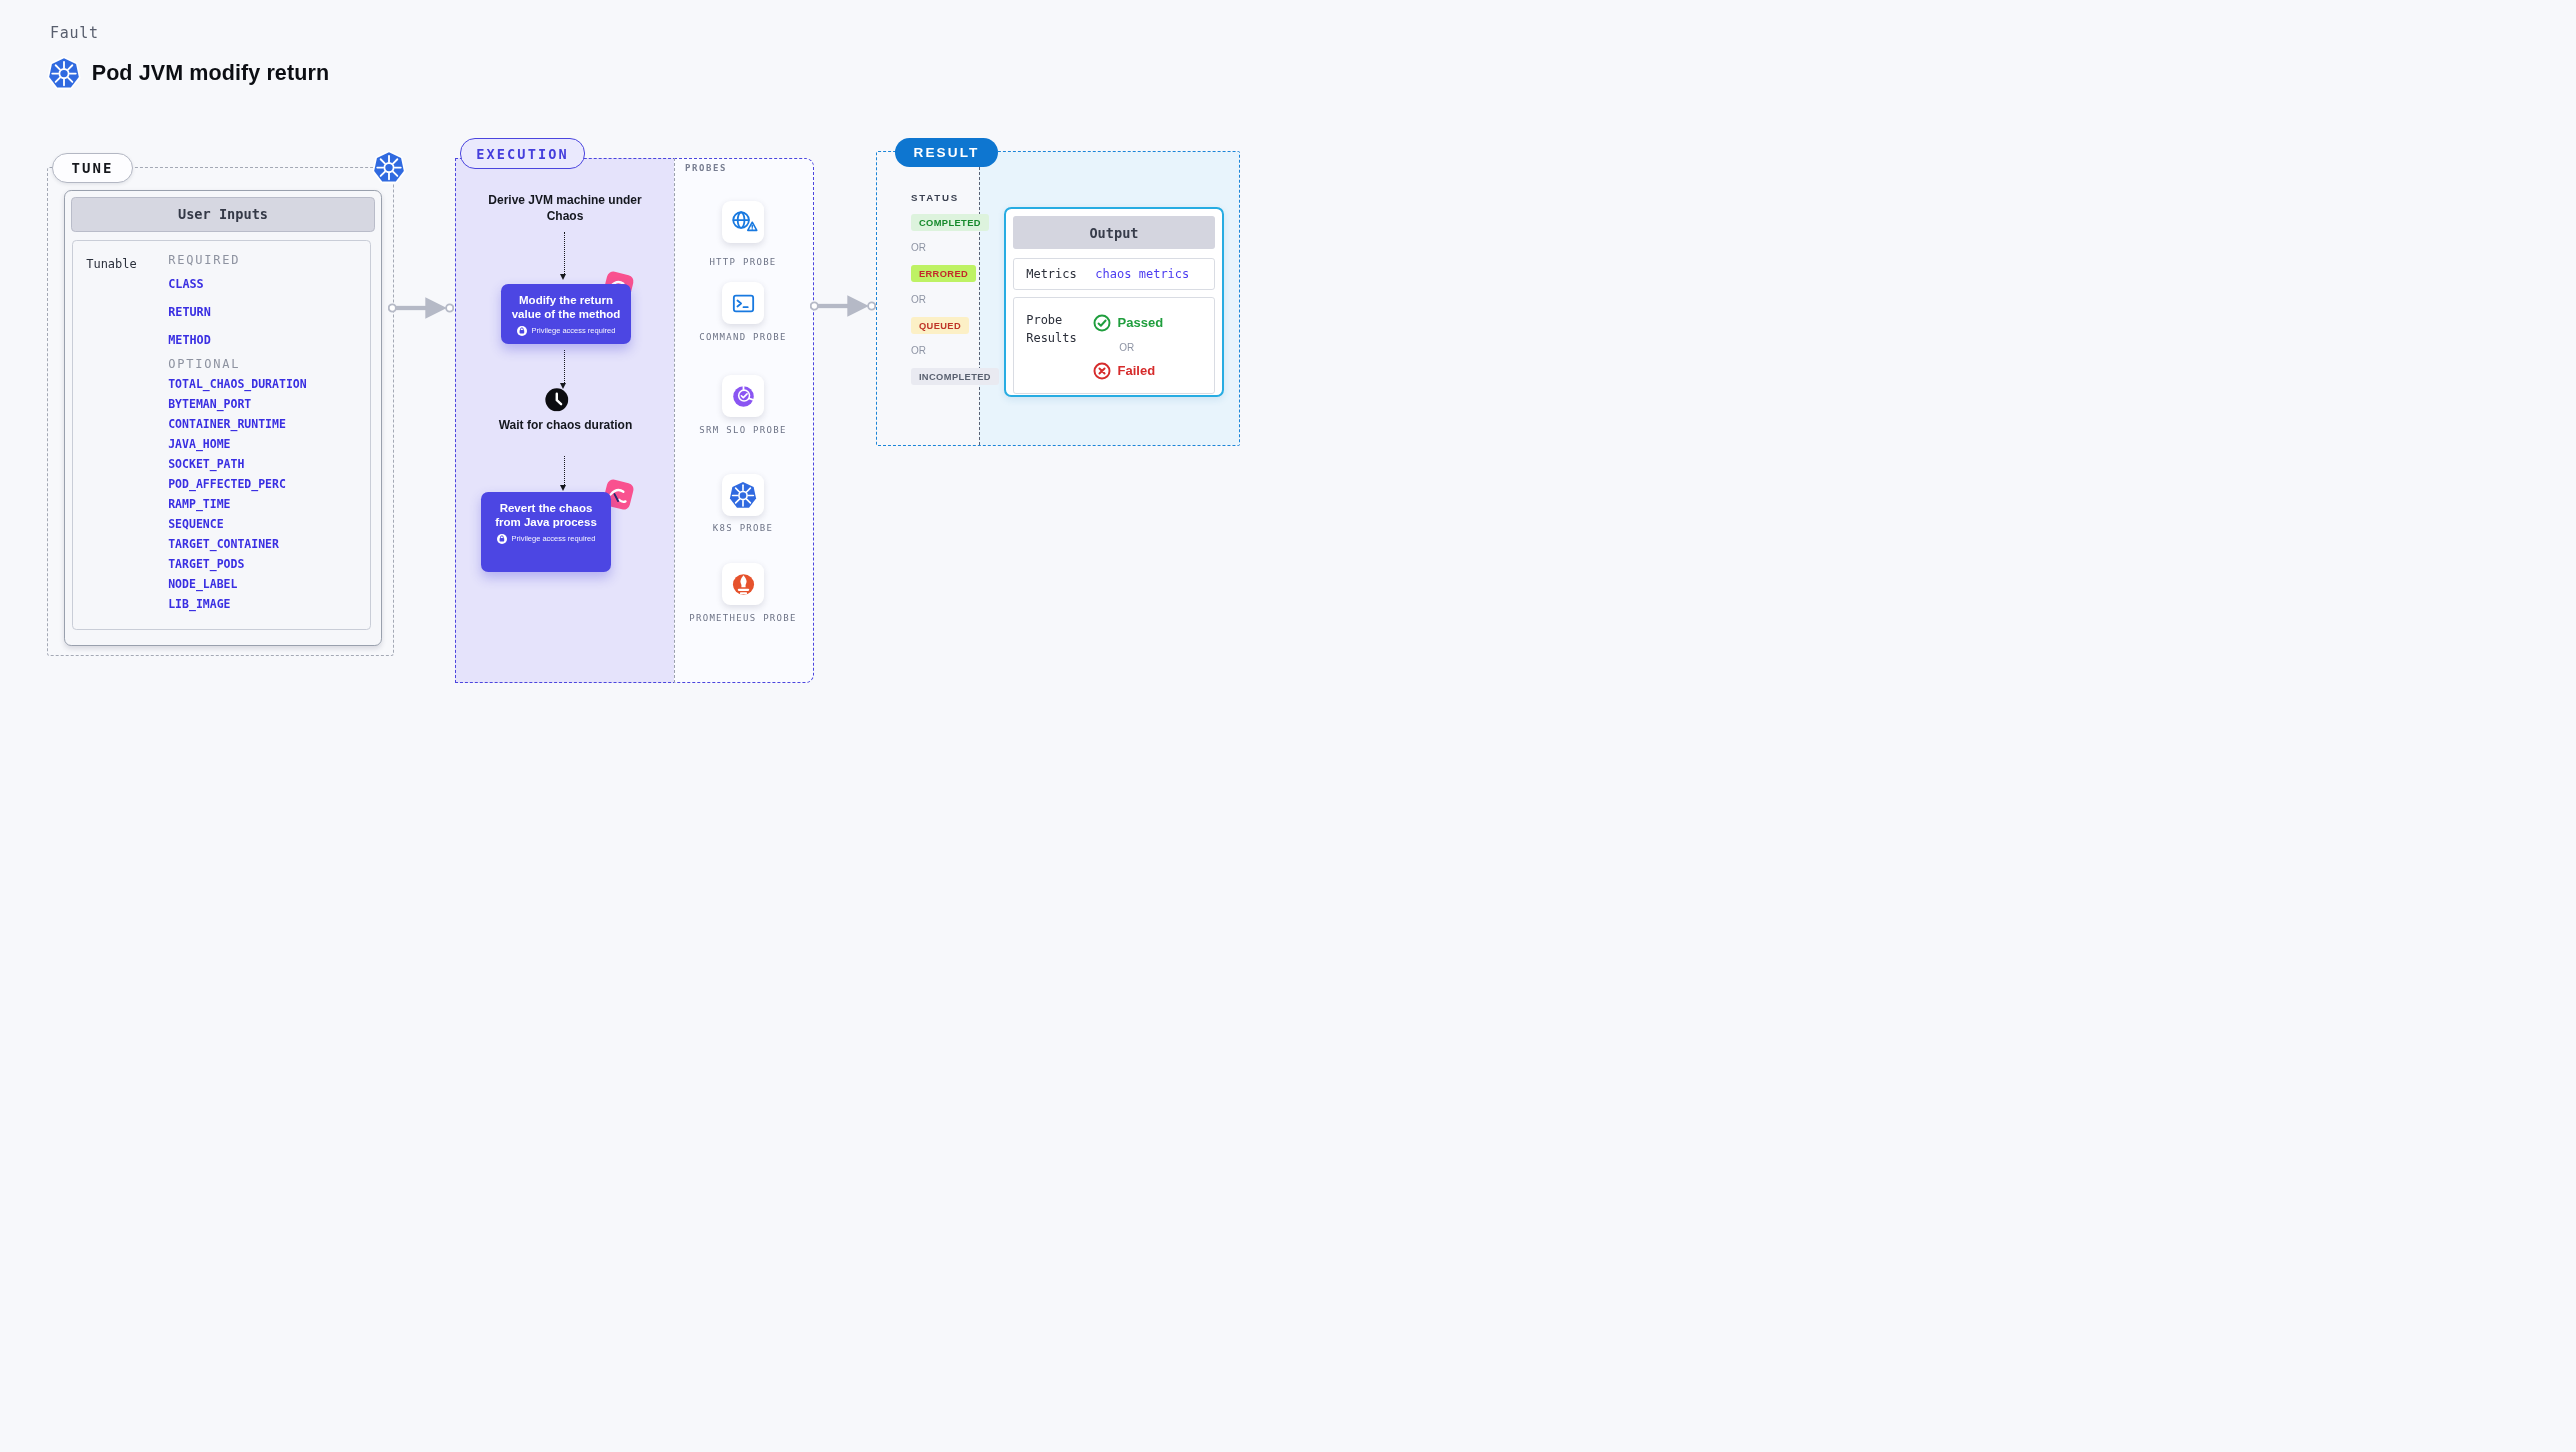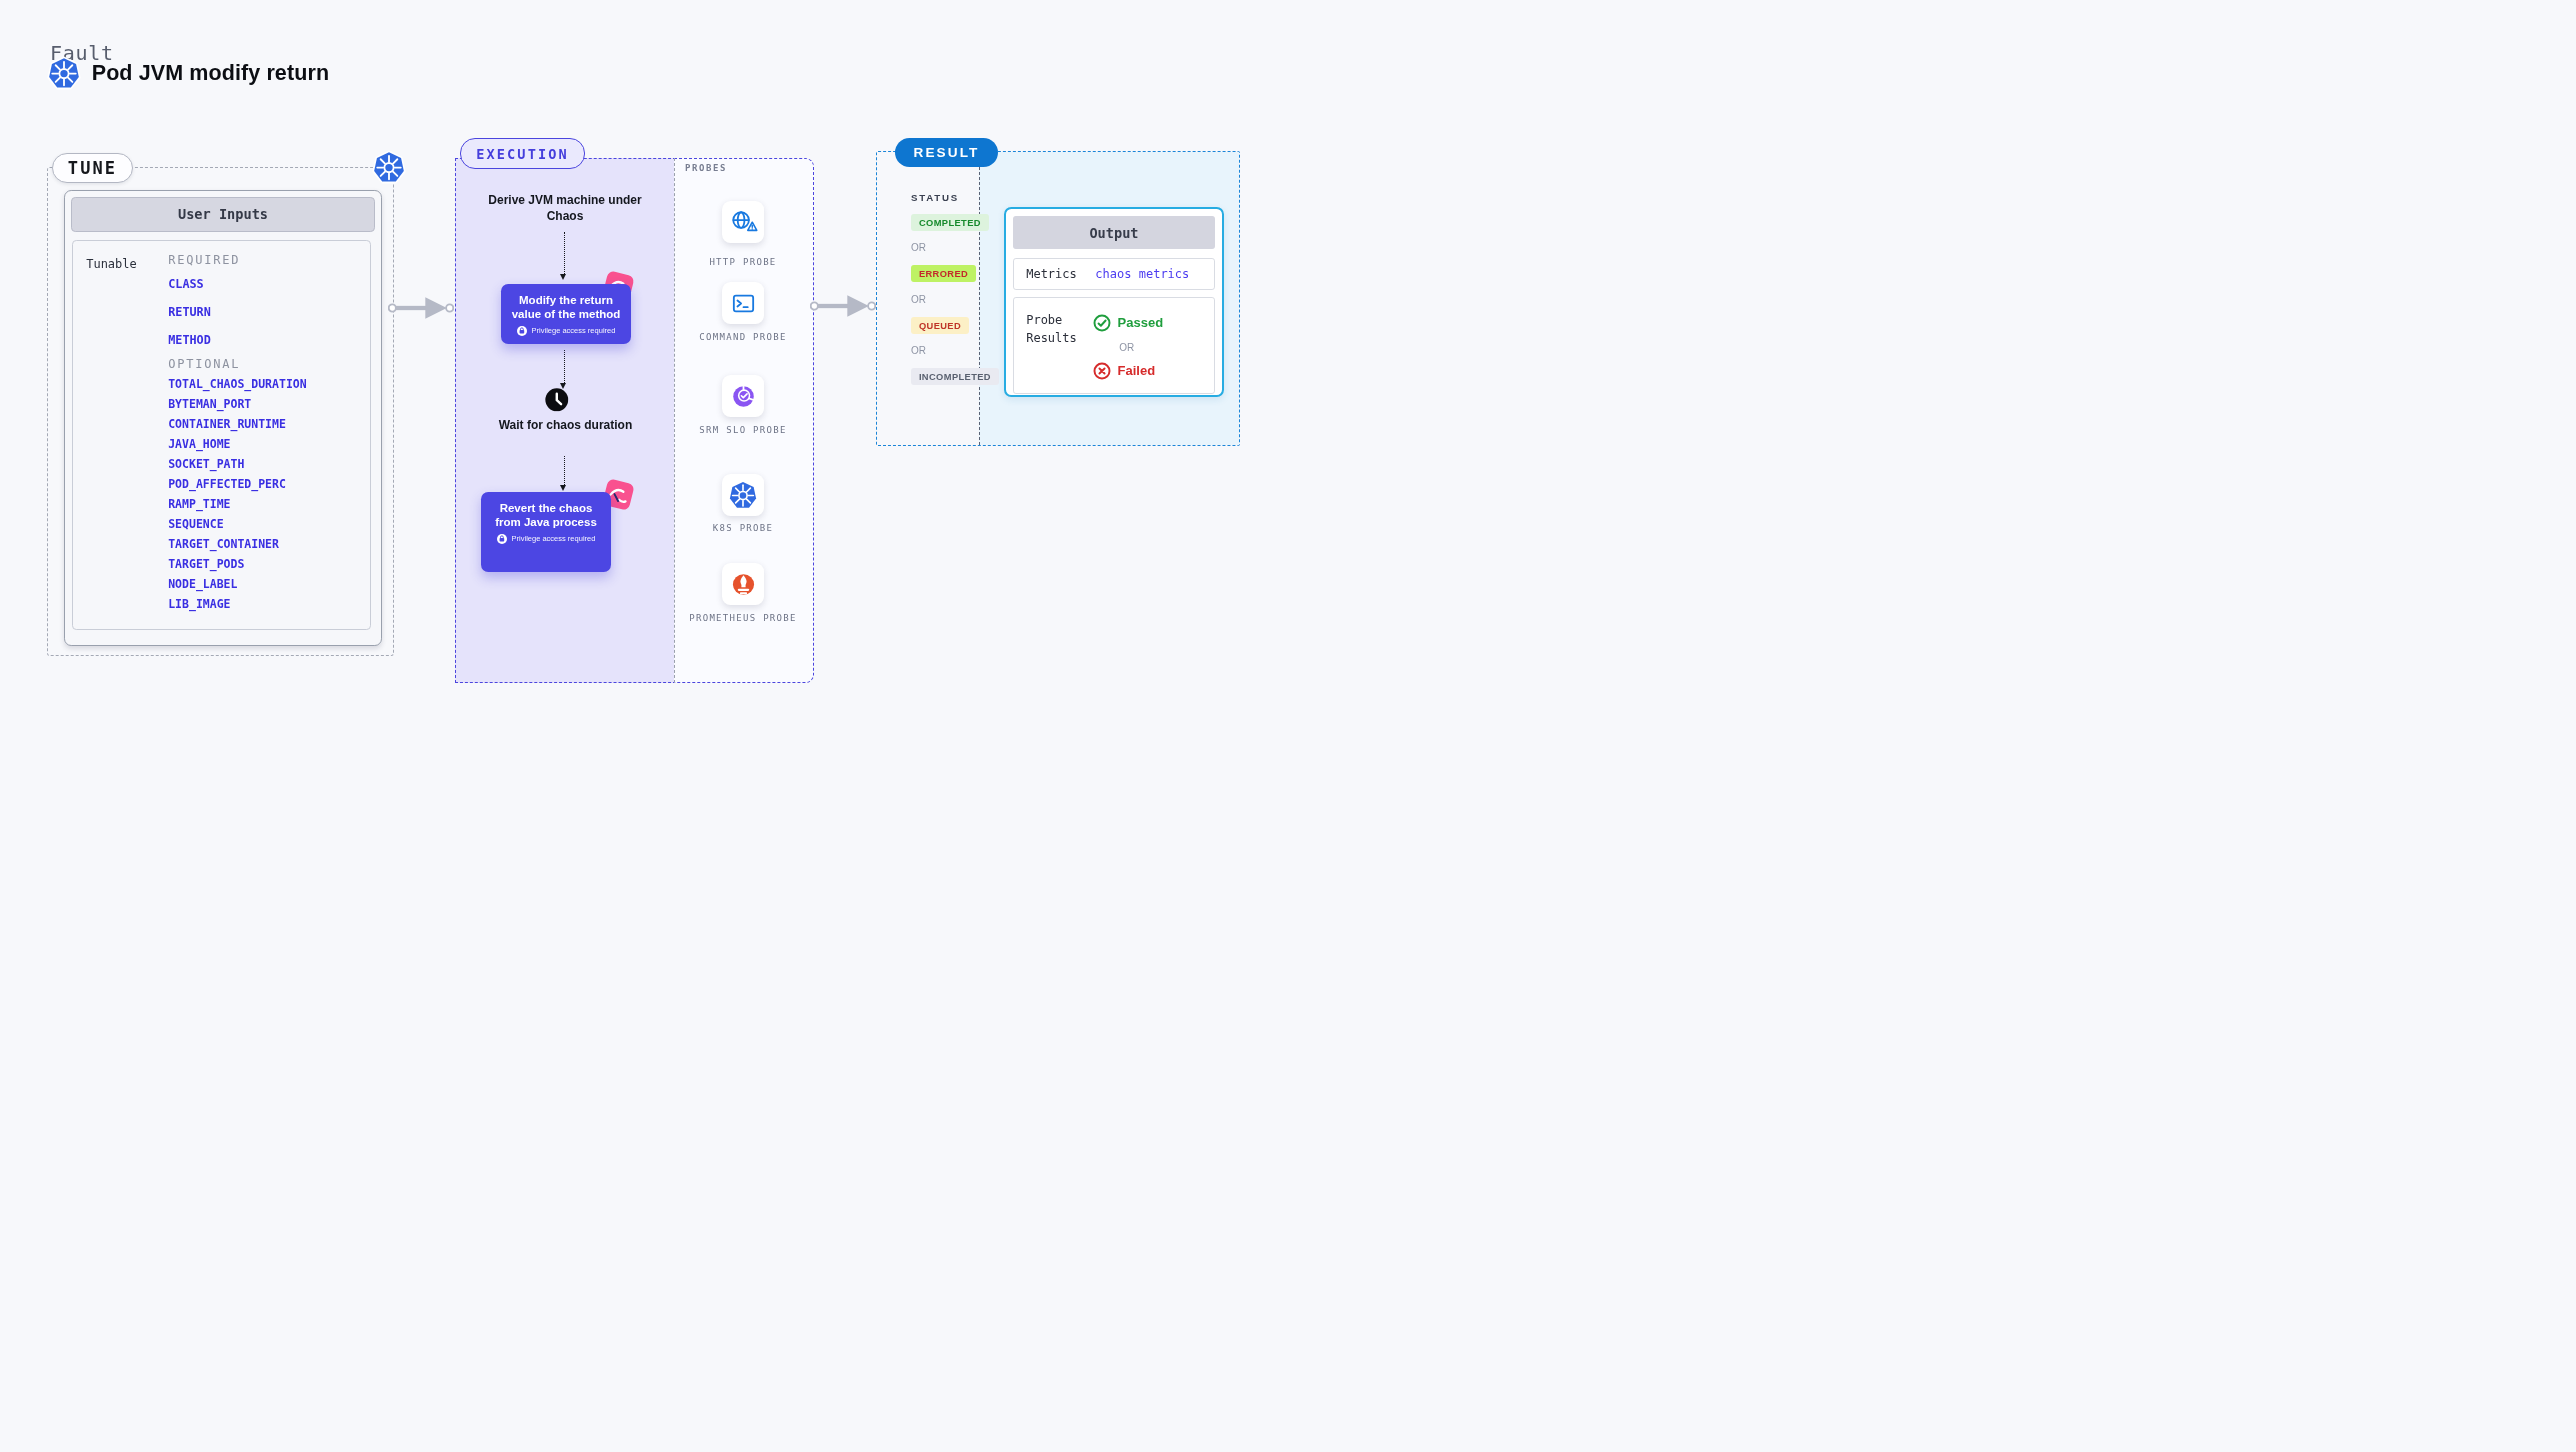--- a/index.html
+++ b/index.html
@@ -2,27 +2,27 @@
 <html style="font-size:11.5px"><head>
 <meta charset="utf-8">
 <style>
   html,body{margin:0;padding:0;background:#f7f8fb;}
   .mono{font-family:"DejaVu Sans Mono","Liberation Mono",monospace;}
   .sans{font-family:"Liberation Sans","DejaVu Sans",sans-serif;}
   .canvas{position:relative;width:1288px;height:726px;background:#f7f8fb;overflow:hidden;}
   .abs{position:absolute;}
 
   
-  .kicker{left:50px;top:24px;font-size:20px;letter-spacing:0.7px;color:#585e6d;margin-top:17px;}
+  .kicker{left:50px;top:24px;font-size:15px;letter-spacing:0.7px;color:#585e6d;}
   .title-row{left:47px;top:56px;display:flex;align-items:center;gap:10.7px;}
   .page-title{font-size:21.5px;font-weight:bold;color:#0c0e13;letter-spacing:0.1px;}
 
   
   .pill{display:flex;align-items:center;justify-content:center;border-radius:15px;font-weight:bold;z-index:6;}
-  .pill-tune{left:52px;top:153px;width:79px;height:28px;background:#fdfdff;border:1.8px solid #b3b7c3;color:#16181d;font-size:17px;letter-spacing:2.1px;box-shadow:0 1.4px 3.6px rgba(40,45,70,.10);}
+  .pill-tune{left:52px;top:153px;width:79px;height:28px;background:#fdfdff;border:1.8px solid #b3b7c3;color:#16181d;font-size:14px;letter-spacing:2.1px;box-shadow:0 1.4px 3.6px rgba(40,45,70,.10);}
   .pill-exec{left:460px;top:138px;width:123px;height:29px;background:#eae9fd;border:1.8px solid #4b45de;color:#453edc;font-size:13.6px;letter-spacing:2.1px;}
   .pill-result{left:895px;top:138px;width:103px;height:29px;background:#0e76d0;border:none;color:#ffffff;font-size:13.6px;letter-spacing:2.1px;}
 
   
   .tune-region{left:47px;top:167px;width:345px;height:487px;border:1.8px dashed #a4a9b5;border-radius:2.9px;}
   .corner-k8s{left:372px;top:150px;width:34px;height:34px;z-index:7;}
   .title-k8s{width:34px;height:34px;}
   .ui-card{left:64px;top:190px;width:316px;height:454px;background:#f6f7fa;border:1.8px solid #99a0ad;border-radius:7.2px;box-shadow:0 2.1px 5.7px rgba(40,45,70,.14);z-index:2;}
   .ui-card-header{position:absolute;left:6.4px;right:6.4px;top:5.7px;height:33px;background:#d6d7e1;border:0.7px solid #b9bcc9;border-radius:4.3px;display:flex;align-items:center;justify-content:center;font-size:13.6px;font-weight:bold;color:#343947;}
   .ui-list{position:absolute;left:7.2px;right:10px;top:49px;bottom:15px;border:1.1px solid #c9cdd7;border-radius:4.3px;}

